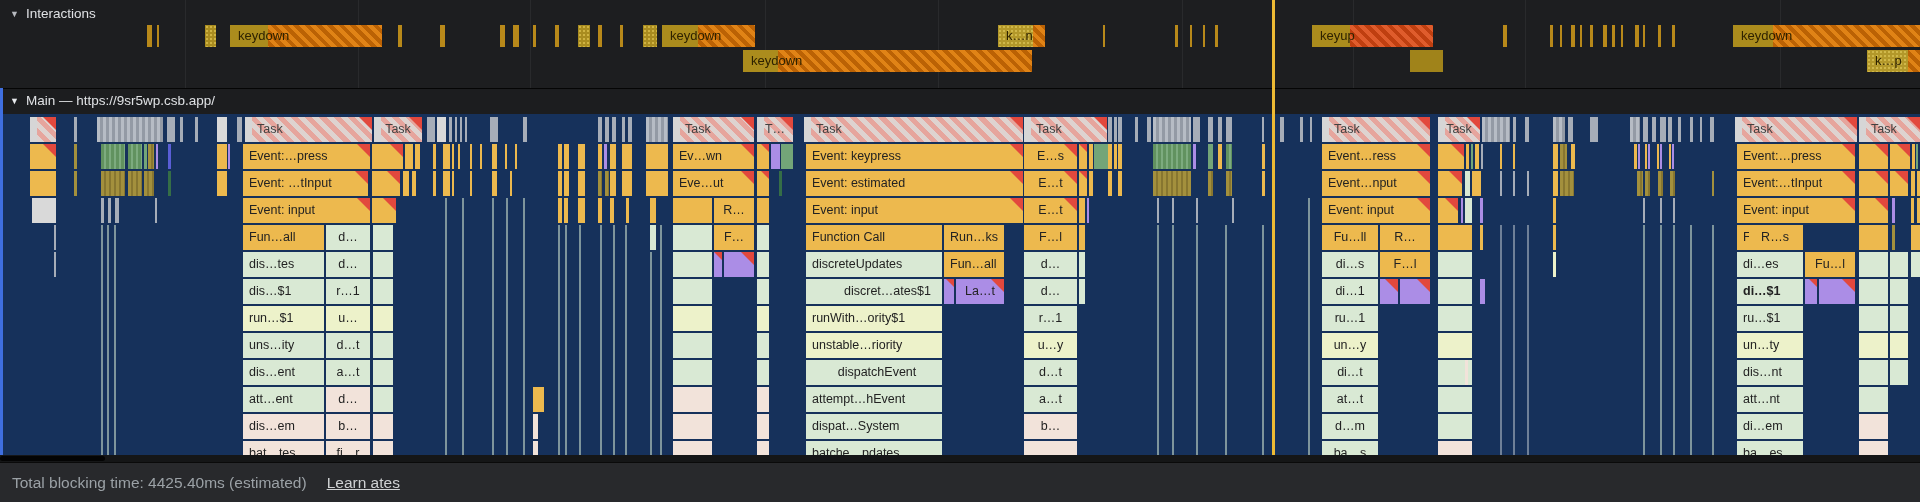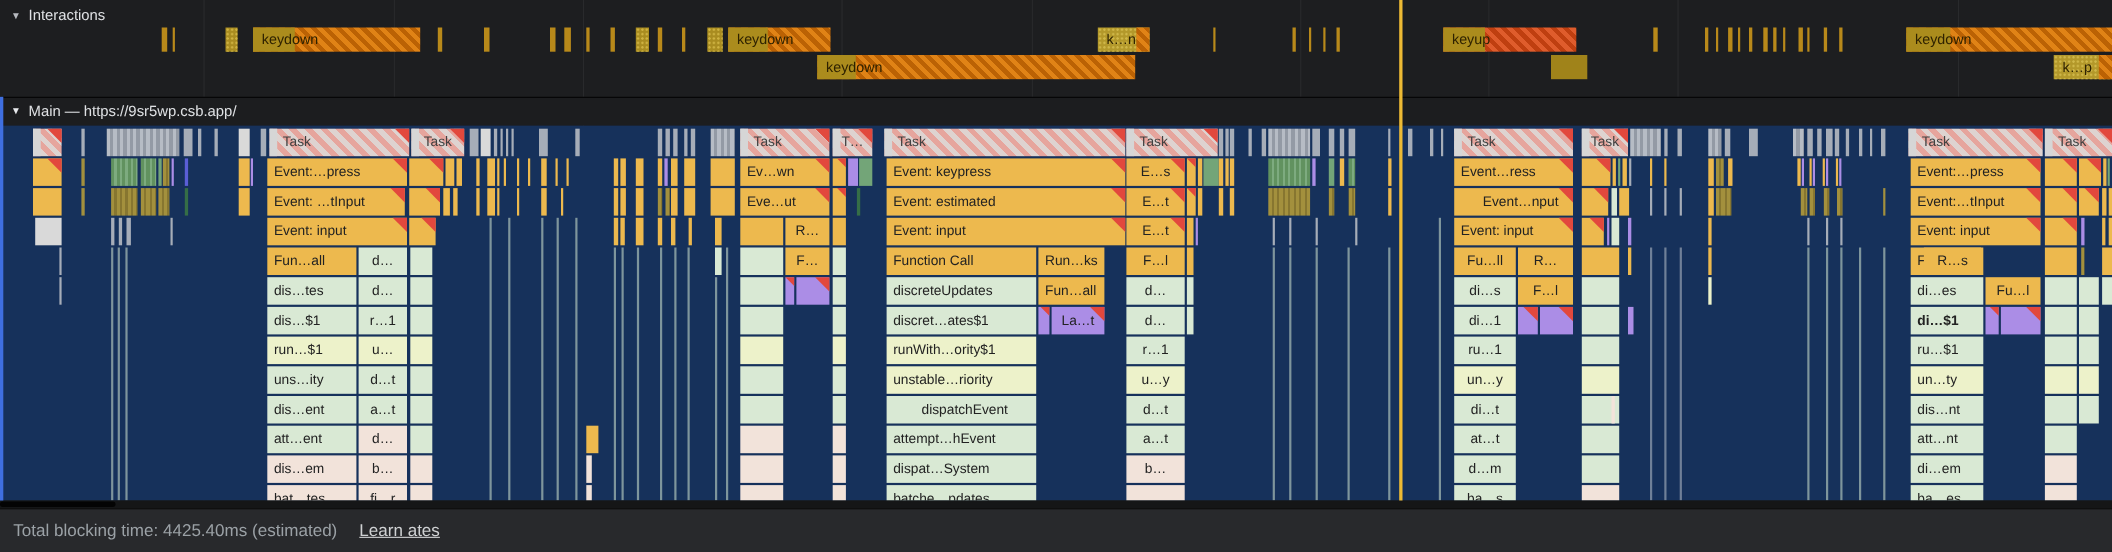--- a/index.html
+++ b/index.html
@@ -427,21 +427,21 @@
         </div>
         <div class="fb c-y" style="left: 944px; top: 111px; width: 60px; height: 25px;">
           <span class="lbl">Run…ks</span>
         </div>
         <div class="fb c-g" style="left: 806px; top: 138px; width: 136px; height: 25px;">
           <span class="lbl">discreteUpdates</span>
         </div>
         <div class="fb c-y" style="left: 944px; top: 138px; width: 60px; height: 25px;">
           <span class="lbl">Fun…all</span>
         </div>
-        <div class="fb c-g" style="left: 806px; top: 165px; width: 136px; height: 25px;">
+        <div class="fb c-g" style="left: 806px; top: 165px; width: 136px; height: 25px; padding-left: 32px;">
           <span class="lbl">discret…ates$1</span>
         </div>
         <div class="fb c-pu small" style="left: 944px; top: 165px; width: 10px; height: 25px;">
           <i class="tri sm"></i>
         </div>
         <div class="fb c-pu small" style="left: 956px; top: 165px; width: 48px; height: 25px;">
           <span class="lbl">La…t</span>
           <i class="tri"></i>
         </div>
         <div class="fb c-p" style="left: 806px; top: 192px; width: 136px; height: 25px;">
@@ -576,21 +576,21 @@
         </div>
         <div class="fb c-y small" style="left: 1466px; top: 30px; width: 3px; height: 25px;"></div>
         <div class="fb c-grn small" style="left: 1471px; top: 30px; width: 2px; height: 25px;"></div>
         <div class="fb c-y small" style="left: 1475px; top: 30px; width: 4px; height: 25px;"></div>
         <div class="fb c-gs small" style="left: 1481px; top: 30px; width: 2px; height: 25px;"></div>
         <div class="fb c-y small" style="left: 1500px; top: 30px; width: 2px; height: 25px;"></div>
         <div class="fb c-y small" style="left: 1513px; top: 30px; width: 2px; height: 25px;"></div>
         <div class="fb c-y small" style="left: 1553px; top: 30px; width: 5px; height: 25px;"></div>
         <div class="fb c-ol small" style="left: 1560px; top: 30px; width: 7px; height: 25px;"></div>
         <div class="fb c-y small" style="left: 1571px; top: 30px; width: 4px; height: 25px;"></div>
-        <div class="fb c-y" style="left: 1322px; top: 57px; width: 108px; height: 25px; padding-left: 20px;">
+        <div class="fb c-y" style="left: 1322px; top: 57px; width: 108px; height: 25px;">
           <span class="lbl">Event…nput</span>
           <i class="tri"></i>
         </div>
         <div class="fb c-y small" style="left: 1438px; top: 57px; width: 24px; height: 25px;">
           <i class="tri"></i>
         </div>
         <div class="fb c-g small" style="left: 1465px; top: 57px; width: 5px; height: 25px;"></div>
         <div class="fb c-y small" style="left: 1472px; top: 57px; width: 9px; height: 25px;"></div>
         <div class="fb c-gs small" style="left: 1500px; top: 57px; width: 2px; height: 25px;"></div>
         <div class="fb c-gs small" style="left: 1513px; top: 57px; width: 2px; height: 25px;"></div>

